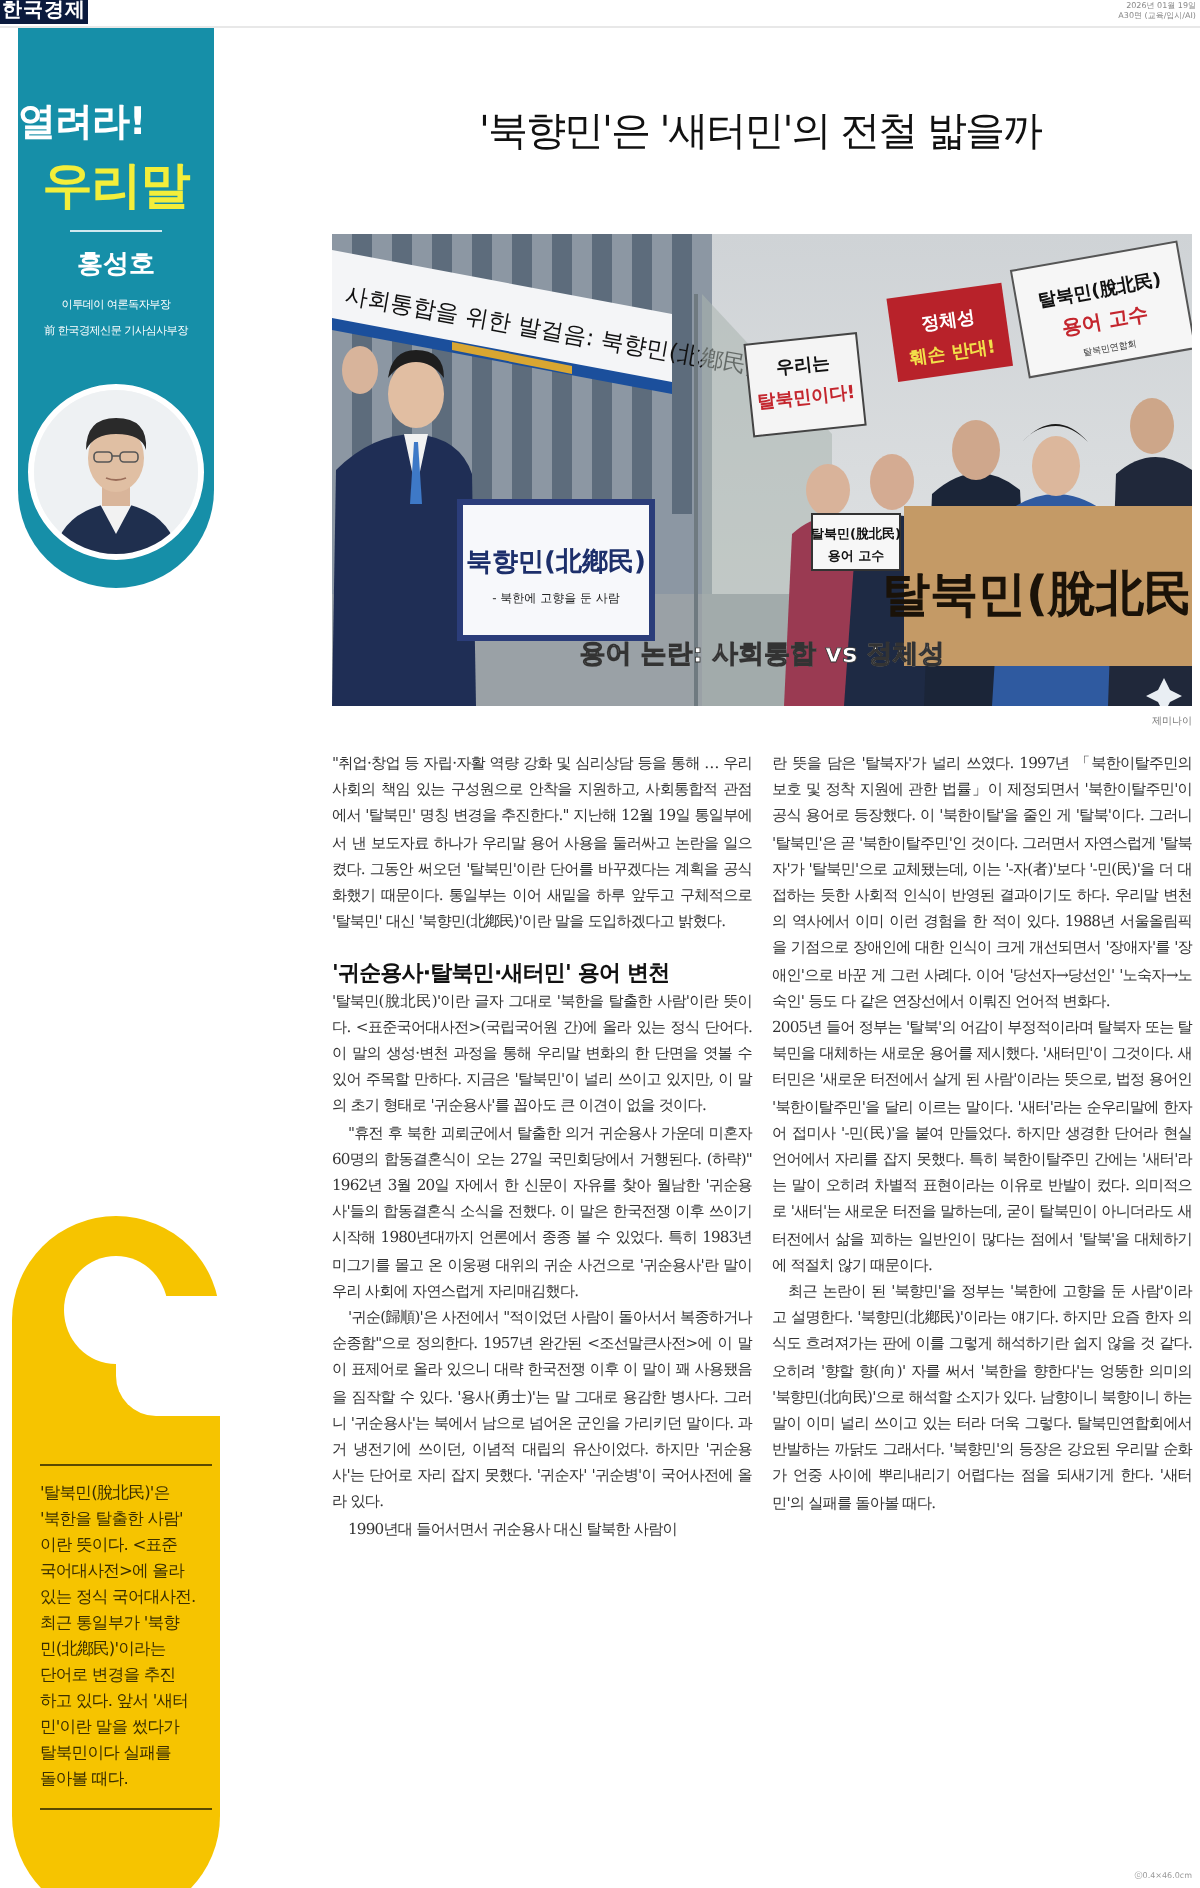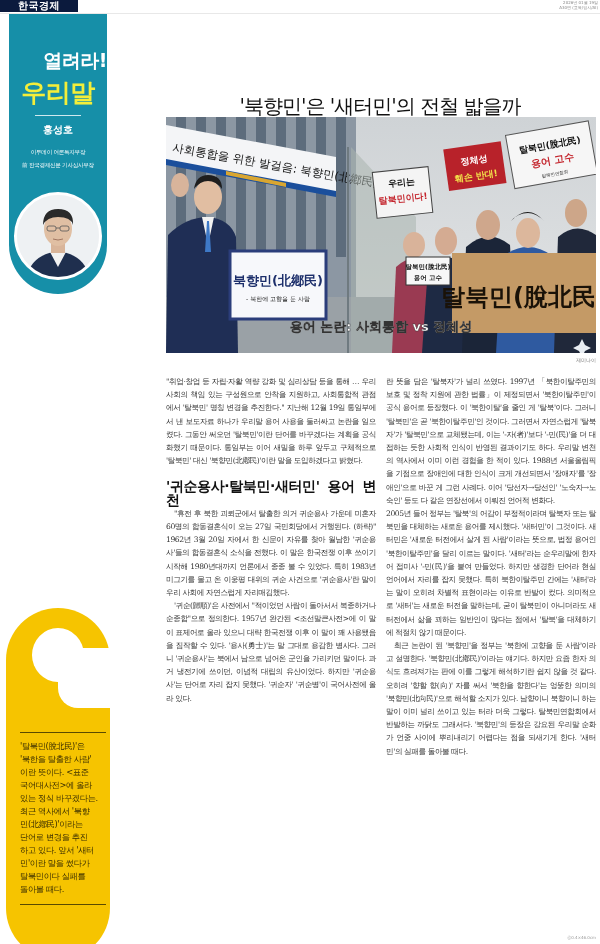--- a/index.html
+++ b/index.html
@@ -1,57 +1,57 @@
 <!DOCTYPE html>
 <html><head>
 <meta charset="utf-8">
 <style>
   * { box-sizing: border-box; margin: 0; padding: 0; }
   html, body { width: 600px; height: 944px; background: #fff; overflow: hidden; }
   body { font-family: "DejaVu Sans", "Liberation Sans", sans-serif; color: #222; position: relative; }
 
   .masthead { position: absolute; left: 0; top: 0; width: 600px; height: 13px; }
-  .logo { position: absolute; left: 0; top: 0; height: 12px; padding: 0 18px; background: #0b1a3d; color: #fff; font-family: "DejaVu Serif", serif; font-size: 10px; font-weight: bold; line-height: 12px; letter-spacing: 0.5px; }
+  .logo { position: absolute; left: 0; top: 0; height: 12px; padding: 0 1px; background: #0b1a3d; color: #fff; font-family: "DejaVu Serif", serif; font-size: 10px; font-weight: bold; line-height: 12px; letter-spacing: 0.5px; }
   .dateline { position: absolute; right: 2px; top: 0; text-align: right; font-size: 4px; line-height: 5px; color: #888; }
   .topline { position: absolute; left: 0; top: 13px; width: 600px; height: 1px; background: #e8e8e8; }
 
   
   .banner { position: absolute; left: 9px; top: 14px; width: 98px; height: 280px; background: #168fa8; border-radius: 0 0 49px 49px; overflow: hidden; }
-  .banner-title1 { position: absolute; top: 34px; width: 100%; text-align: right; color: #fff; font-size: 19px; font-weight: bold; letter-spacing: -0.5px; }
+  .banner-title1 { position: absolute; top: 34px; width: 100%; text-align: left; color: #fff; font-size: 19px; font-weight: bold; letter-spacing: -0.5px; }
   .banner-title2 { position: absolute; top: 62px; width: 100%; text-align: center; color: #f3ee3a; font-size: 25px; font-weight: bold; letter-spacing: -0.5px; }
   .banner-rule { position: absolute; top: 101px; left: 26px; width: 46px; height: 1px; background: #cfe9ef; }
-  .author-name { position: absolute; top: 109px; width: 100%; text-align: center; color: #fff; font-size: 10px; font-weight: bold; }
+  .author-name { position: absolute; top: 109px; width: 100%; text-align: center; color: #fff; font-size: 13px; font-weight: bold; }
   .author-role1, .author-role2 { position: absolute; width: 100%; text-align: center; color: #fff; font-size: 5.6px; letter-spacing: -0.3px; }
   .author-role1 { top: 135px; }
   .author-role2 { top: 148px; }
   .avatar { position: absolute; left: 5px; top: 178px; width: 88px; height: 88px; border-radius: 50%; background: #f4f6f7; overflow: hidden; border: 3px solid #fff; }
 
   
   .tag { position: absolute; left: 6px; top: 608px; width: 120px; height: 352px; }
   .tag-body { position: absolute; left: 0; top: 0; width: 104px; height: 352px; background: #f6c400; border-radius: 52px 52px 52px 52px / 52px 52px 52px 52px; }
   .tag-hole { position: absolute; left: 26px; top: 20px; width: 52px; height: 54px; background: #fff; border-radius: 50%; }
   .tag-notch { position: absolute; left: 52px; top: 40px; width: 56px; height: 60px; background: #fff; border-radius: 0 0 0 20px; }
   .tag-rule { position: absolute; left: 14px; width: 86px; height: 1px; background: #5a4a00; }
   .tag-text { position: absolute; left: 14px; top: 132px; width: 86px; font-size: 8.3px; line-height: 13px; color: #3a2e00; letter-spacing: -0.4px; }
   .tag-text span { display: block; white-space: nowrap; }
 
   
-  .headline { position: absolute; left: 160px; top: 52px; width: 440px; text-align: center; font-family: "DejaVu Serif", serif; font-size: 20px; color: #111; letter-spacing: -1px; margin-top: 41px; }
+  .headline { position: absolute; left: 160px; top: 52px; width: 440px; text-align: center; font-family: "DejaVu Serif", serif; font-size: 20px; color: #111; letter-spacing: -1px; }
 
   
   .photo { position: absolute; left: 166px; top: 117px; width: 430px; height: 236px; overflow: hidden; background: #b8bec4; }
   .photo-credit { position: absolute; left: 560px; top: 357px; width: 36px; text-align: right; font-size: 5px; color: #777; }
 
   
   .col { position: absolute; top: 375px; width: 210px; font-family: "DejaVu Serif", serif; font-size: 7.6px; line-height: 13.2px; color: #333; letter-spacing: -0.4px; }
   .col-left { left: 166px; }
   .col-right { left: 386px; }
   .col p { text-align: justify; margin-bottom: 0; }
   .col p.indent { text-indent: 8px; }
-  .col .subhead { font-family: "DejaVu Sans", sans-serif; font-weight: bold; font-size: 14px; color: #111; margin-top: 13px; }
+  .col .subhead { font-family: "DejaVu Sans", sans-serif; font-weight: bold; font-size: 11px; color: #111; margin-top: 13px; }
   .byline-code { position: absolute; right: 4px; top: 935px; font-size: 4px; color: #999; }
 </style>
 </head>
 <body>
 
 <div class="masthead">
   <div class="logo">한국경제</div>
   <div class="dateline">
     <div>2026년 01월 19일</div>
     <div>A30면 (교육/입시/AI)</div>
@@ -85,22 +85,22 @@
 <div class="tag">
   <div class="tag-body"></div>
   <div class="tag-notch"></div>
   <div class="tag-hole"></div>
   <div class="tag-rule" style="top:124px"></div>
   <div class="tag-text">
     <span>'탈북민(脫北民)'은</span>
     <span>'북한을 탈출한 사람'</span>
     <span>이란 뜻이다. &lt;표준</span>
     <span>국어대사전&gt;에 올라</span>
-    <span>있는 정식 바꾸겠다는.</span>
-    <span>최근 역사에서 '북향</span>
+    <span>있는 정식 국어대사전.</span>
+    <span>최근 통일부가 '북향</span>
     <span>민(北鄕民)'이라는</span>
     <span>단어로 변경을 추진</span>
     <span>하고 있다. 앞서 '새터</span>
     <span>민'이란 말을 썼다가</span>
     <span>탈북민이다 실패를</span>
     <span>돌아볼 때다.</span>
   </div>
   <div class="tag-rule" style="top:296px"></div>
 </div>
 
@@ -189,22 +189,24 @@
 
     <text x="215" y="214" font-size="13" text-anchor="middle" font-family="DejaVu Sans, sans-serif" font-weight="bold" fill="#fff" stroke="#333" stroke-width="0.4">용어 논란: 사회통합 vs 정체성</text>
     <path d="M416 222 L419 228 L425 231 L419 234 L416 240 L413 234 L407 231 L413 228 Z" fill="#e9eef3"></path>
   </svg>
 </div>
 <div class="photo-credit">제미나이</div>
 
 <div class="col col-left">
   <p>"취업·창업 등 자립·자활 역량 강화 및 심리상담 등을 통해 … 우리 사회의 책임 있는 구성원으로 안착을 지원하고, 사회통합적 관점에서 '탈북민' 명칭 변경을 추진한다." 지난해 12월 19일 통일부에서 낸 보도자료 하나가 우리말 용어 사용을 둘러싸고 논란을 일으켰다. 그동안 써오던 '탈북민'이란 단어를 바꾸겠다는 계획을 공식화했기 때문이다. 통일부는 이어 새밑을 하루 앞두고 구체적으로 '탈북민' 대신 '북향민(北鄕民)'이란 말을 도입하겠다고 밝혔다.</p>
   <p class="subhead">'귀순용사·탈북민·새터민' 용어 변천</p>
+  <p>'탈북민(脫北民)'이란 글자 그대로 '북한을 탈출한 사람'이란 뜻이다. &lt;표준국어대사전&gt;(국립국어원 간)에 올라 있는 정식 단어다. 이 말의 생성·변천 과정을 통해 우리말 변화의 한 단면을 엿볼 수 있어 주목할 만하다. 지금은 '탈북민'이 널리 쓰이고 있지만, 이 말의 초기 형태로 '귀순용사'를 꼽아도 큰 이견이 없을 것이다.</p>
   <p class="indent">"휴전 후 북한 괴뢰군에서 탈출한 의거 귀순용사 가운데 미혼자 60명의 합동결혼식이 오는 27일 국민회당에서 거행된다. (하략)" 1962년 3월 20일 자에서 한 신문이 자유를 찾아 월남한 '귀순용사'들의 합동결혼식 소식을 전했다. 이 말은 한국전쟁 이후 쓰이기 시작해 1980년대까지 언론에서 종종 볼 수 있었다. 특히 1983년 미그기를 몰고 온 이웅평 대위의 귀순 사건으로 '귀순용사'란 말이 우리 사회에 자연스럽게 자리매김했다.</p>
   <p class="indent">'귀순(歸順)'은 사전에서 "적이었던 사람이 돌아서서 복종하거나 순종함"으로 정의한다. 1957년 완간된 &lt;조선말큰사전&gt;에 이 말이 표제어로 올라 있으니 대략 한국전쟁 이후 이 말이 꽤 사용됐음을 짐작할 수 있다. '용사(勇士)'는 말 그대로 용감한 병사다. 그러니 '귀순용사'는 북에서 남으로 넘어온 군인을 가리키던 말이다. 과거 냉전기에 쓰이던, 이념적 대립의 유산이었다. 하지만 '귀순용사'는 단어로 자리 잡지 못했다. '귀순자' '귀순병'이 국어사전에 올라 있다.</p>
+  <p class="indent">1990년대 들어서면서 귀순용사 대신 탈북한 사람이</p>
 </div>
 
 <div class="col col-right">
   <p>란 뜻을 담은 '탈북자'가 널리 쓰였다. 1997년 「북한이탈주민의 보호 및 정착 지원에 관한 법률」이 제정되면서 '북한이탈주민'이 공식 용어로 등장했다. 이 '북한이탈'을 줄인 게 '탈북'이다. 그러니 '탈북민'은 곧 '북한이탈주민'인 것이다. 그러면서 자연스럽게 '탈북자'가 '탈북민'으로 교체됐는데, 이는 '-자(者)'보다 '-민(民)'을 더 대접하는 듯한 사회적 인식이 반영된 결과이기도 하다. 우리말 변천의 역사에서 이미 이런 경험을 한 적이 있다. 1988년 서울올림픽을 기점으로 장애인에 대한 인식이 크게 개선되면서 '장애자'를 '장애인'으로 바꾼 게 그런 사례다. 이어 '당선자→당선인' '노숙자→노숙인' 등도 다 같은 연장선에서 이뤄진 언어적 변화다.</p>
   <p>2005년 들어 정부는 '탈북'의 어감이 부정적이라며 탈북자 또는 탈북민을 대체하는 새로운 용어를 제시했다. '새터민'이 그것이다. 새터민은 '새로운 터전에서 살게 된 사람'이라는 뜻으로, 법정 용어인 '북한이탈주민'을 달리 이르는 말이다. '새터'라는 순우리말에 한자어 접미사 '-민(民)'을 붙여 만들었다. 하지만 생경한 단어라 현실 언어에서 자리를 잡지 못했다. 특히 북한이탈주민 간에는 '새터'라는 말이 오히려 차별적 표현이라는 이유로 반발이 컸다. 의미적으로 '새터'는 새로운 터전을 말하는데, 굳이 탈북민이 아니더라도 새 터전에서 삶을 꾀하는 일반인이 많다는 점에서 '탈북'을 대체하기에 적절치 않기 때문이다.</p>
   <p class="indent">최근 논란이 된 '북향민'을 정부는 '북한에 고향을 둔 사람'이라고 설명한다. '북향민(北鄕民)'이라는 얘기다. 하지만 요즘 한자 의식도 흐려져가는 판에 이를 그렇게 해석하기란 쉽지 않을 것 같다. 오히려 '향할 향(向)' 자를 써서 '북한을 향한다'는 엉뚱한 의미의 '북향민(北向民)'으로 해석할 소지가 있다. 남향이니 북향이니 하는 말이 이미 널리 쓰이고 있는 터라 더욱 그렇다. 탈북민연합회에서 반발하는 까닭도 그래서다. '북향민'의 등장은 강요된 우리말 순화가 언중 사이에 뿌리내리기 어렵다는 점을 되새기게 한다. '새터민'의 실패를 돌아볼 때다.</p>
 </div>
 
 <div class="byline-code">ⓒ0.4×46.0cm</div>
 

